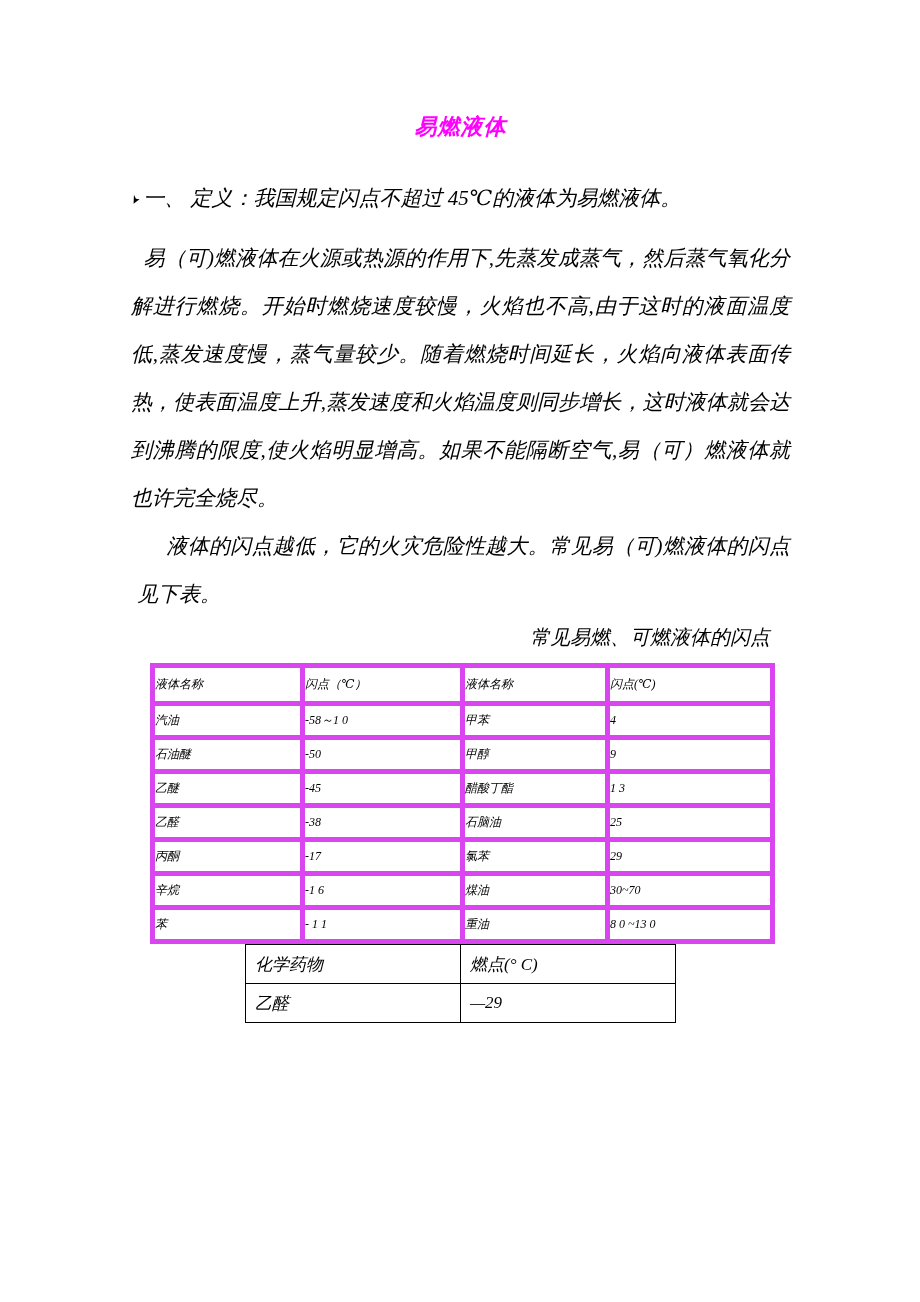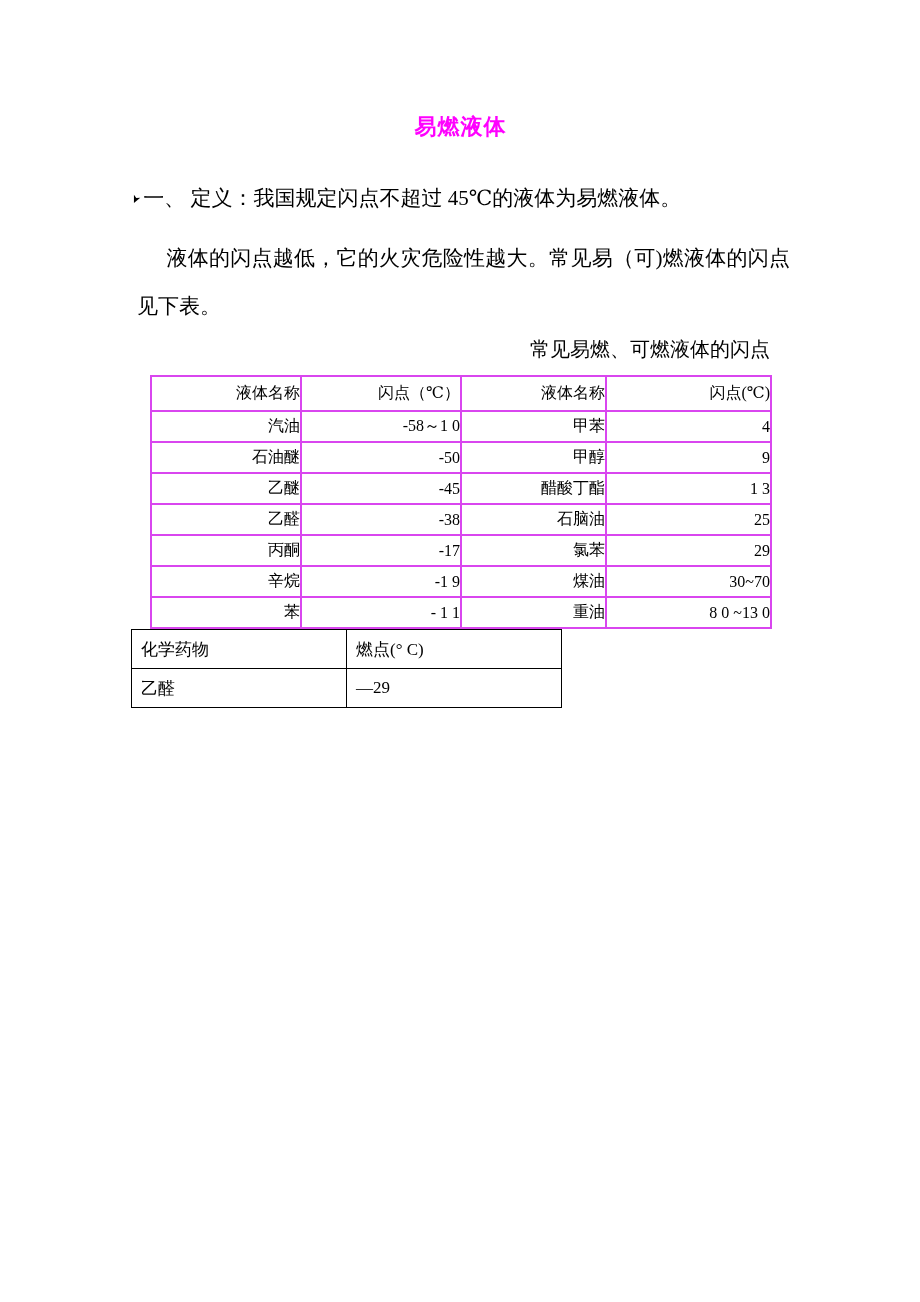--- a/index.html
+++ b/index.html
@@ -7,20 +7,21 @@
     position: relative;
     width: 920px;
     height: 1302px;
     margin: 0 auto;
     background: #ffffff;
     color: #000000;
     font-family: "Liberation Serif", "DejaVu Serif", serif;
     box-sizing: border-box;
     padding: 112px 130px 0 131px;
     overflow: hidden;
+    font-style: italic;
   }
   .doc-title {
     text-align: center;
     font-size: 22px;
     font-weight: bold;
     color: #FF00FF;
     margin: 0 0 42px 0;
     letter-spacing: 1px;
   }
   .definition-line {
@@ -54,38 +55,39 @@
     margin-top: 4px;
     margin-bottom: 12px;
   }
   table.flash {
     border-collapse: collapse;
     width: 620px;
     margin-left: 19px;
     table-layout: fixed;
   }
   table.flash th, table.flash td {
-    border: 2px solid #d946ef;
-    text-align: right;
+    border: 5px solid #d946ef;
+    text-align: left;
     vertical-align: middle;
     font-weight: normal;
-    font-size: 16px;
+    font-size: 12px;
     height: 29px;
     padding: 0;
     overflow: hidden;
   }
   table.flash thead th { height: 33px; }
   .note-line {
     font-size: 20px;
     margin: 12px 0 10px 0;
     text-indent: 34px;
   }
   table.ignition {
     border-collapse: collapse;
     width: 430px;
+    margin-left: 114px;
     table-layout: fixed;
   }
   table.ignition th, table.ignition td {
     border: 1px solid #000000;
     text-align: left;
     vertical-align: middle;
     font-weight: normal;
     font-size: 17px;
     height: 38px;
     padding: 0 0 0 9px;
@@ -95,20 +97,21 @@
 <body>
 
 <div class="page">
 
   <h1 class="doc-title">易燃液体</h1>
 
   <div class="definition-line">
     <span class="bullet">➤</span><span>一、 定义：我国规定闪点不超过 45℃的液体为易燃液体。</span>
   </div>
 
+  <p class="body-par par-1">易（可)燃液体在火源或热源的作用下,先蒸发成蒸气，然后蒸气氧化分解进行燃烧。开始时燃烧速度较慢，火焰也不高,由于这时的液面温度低,蒸发速度慢，蒸气量较少。随着燃烧时间延长，火焰向液体表面传热，使表面温度上升,蒸发速度和火焰温度则同步增长，这时液体就会达到沸腾的限度,使火焰明显增高。如果不能隔断空气,易（可）燃液体就也许完全烧尽。</p>
   <p class="body-par par-2">液体的闪点越低，它的火灾危险性越大。常见易（可)燃液体的闪点见下表。</p>
 
   <div class="table-caption">常见易燃、可燃液体的闪点</div>
 
   <table class="flash">
     <colgroup>
       <col style="width:150px">
         <col style="width:160px">
         <col style="width:145px">
         <col style="width:165px">
@@ -147,21 +150,21 @@
         <td>25</td>
       </tr>
       <tr>
         <td>丙酮</td>
         <td>-17</td>
         <td>氯苯</td>
         <td>29</td>
       </tr>
       <tr>
         <td>辛烷</td>
-        <td>-1 9</td>
+        <td>-1 6</td>
         <td>煤油</td>
         <td>30~70</td>
       </tr>
       <tr>
         <td>苯</td>
         <td>- 1 1</td>
         <td>重油</td>
         <td>8 0 ~13 0</td>
       </tr>
     </tbody>

